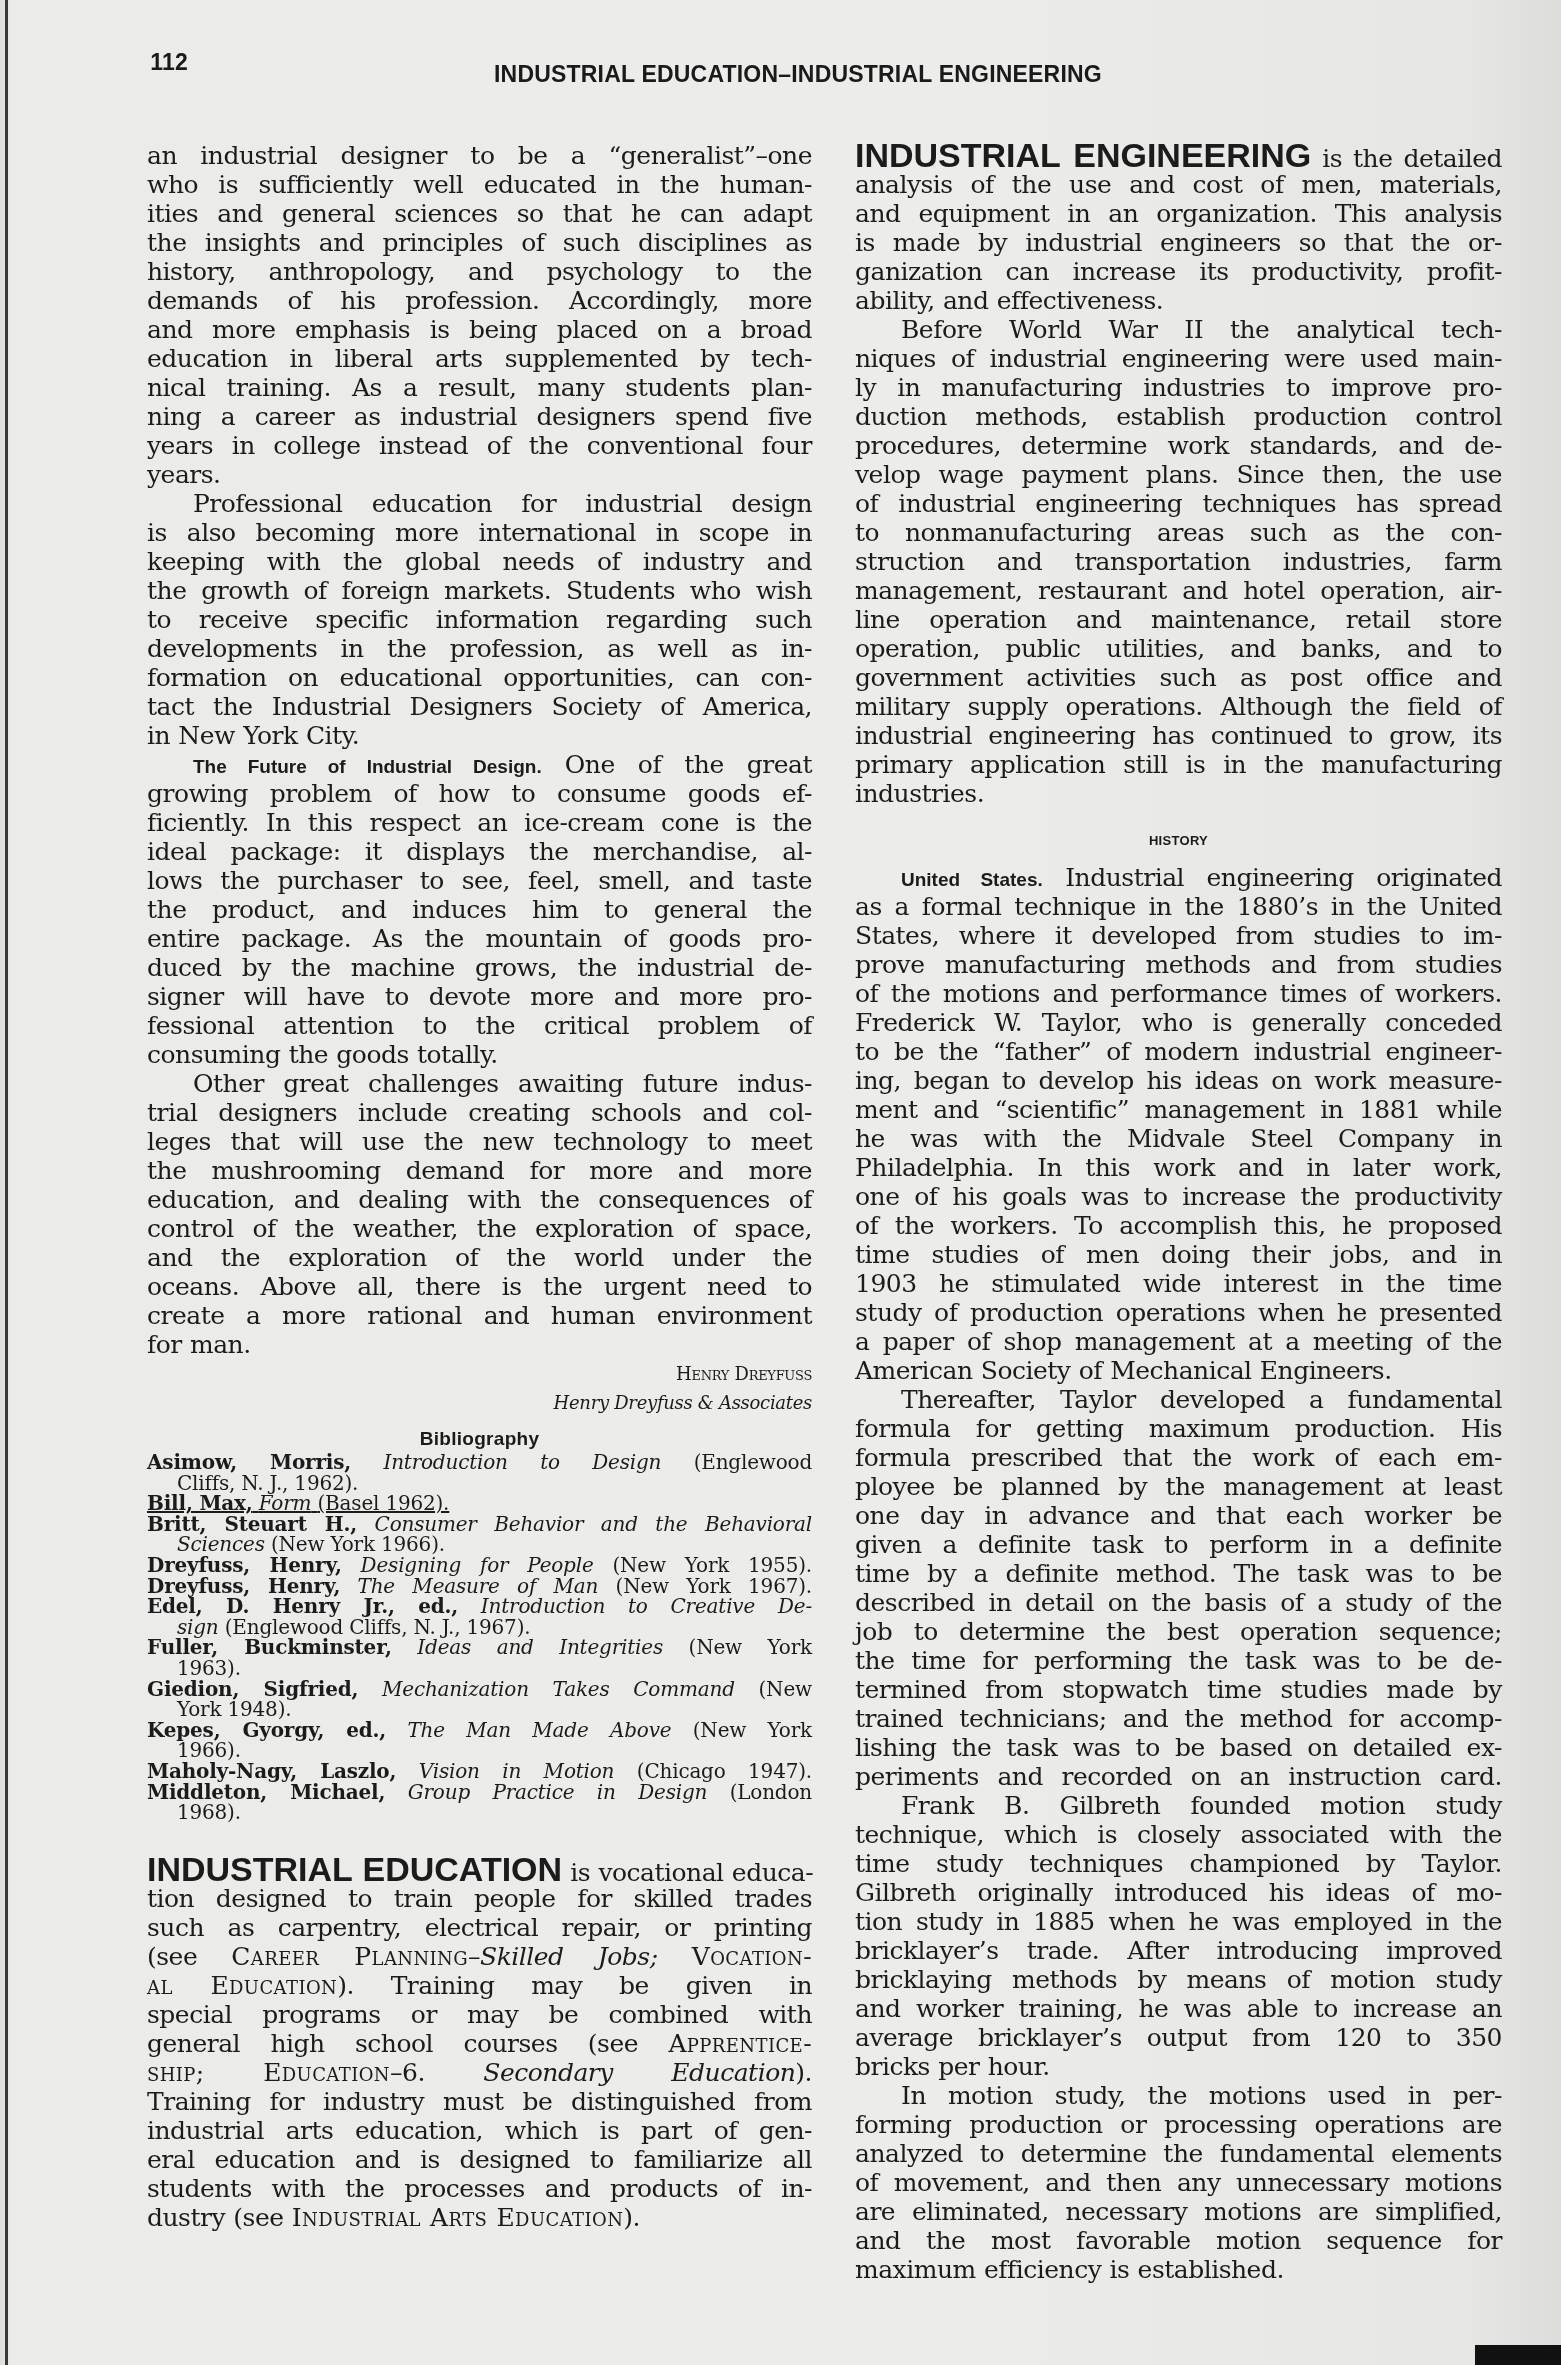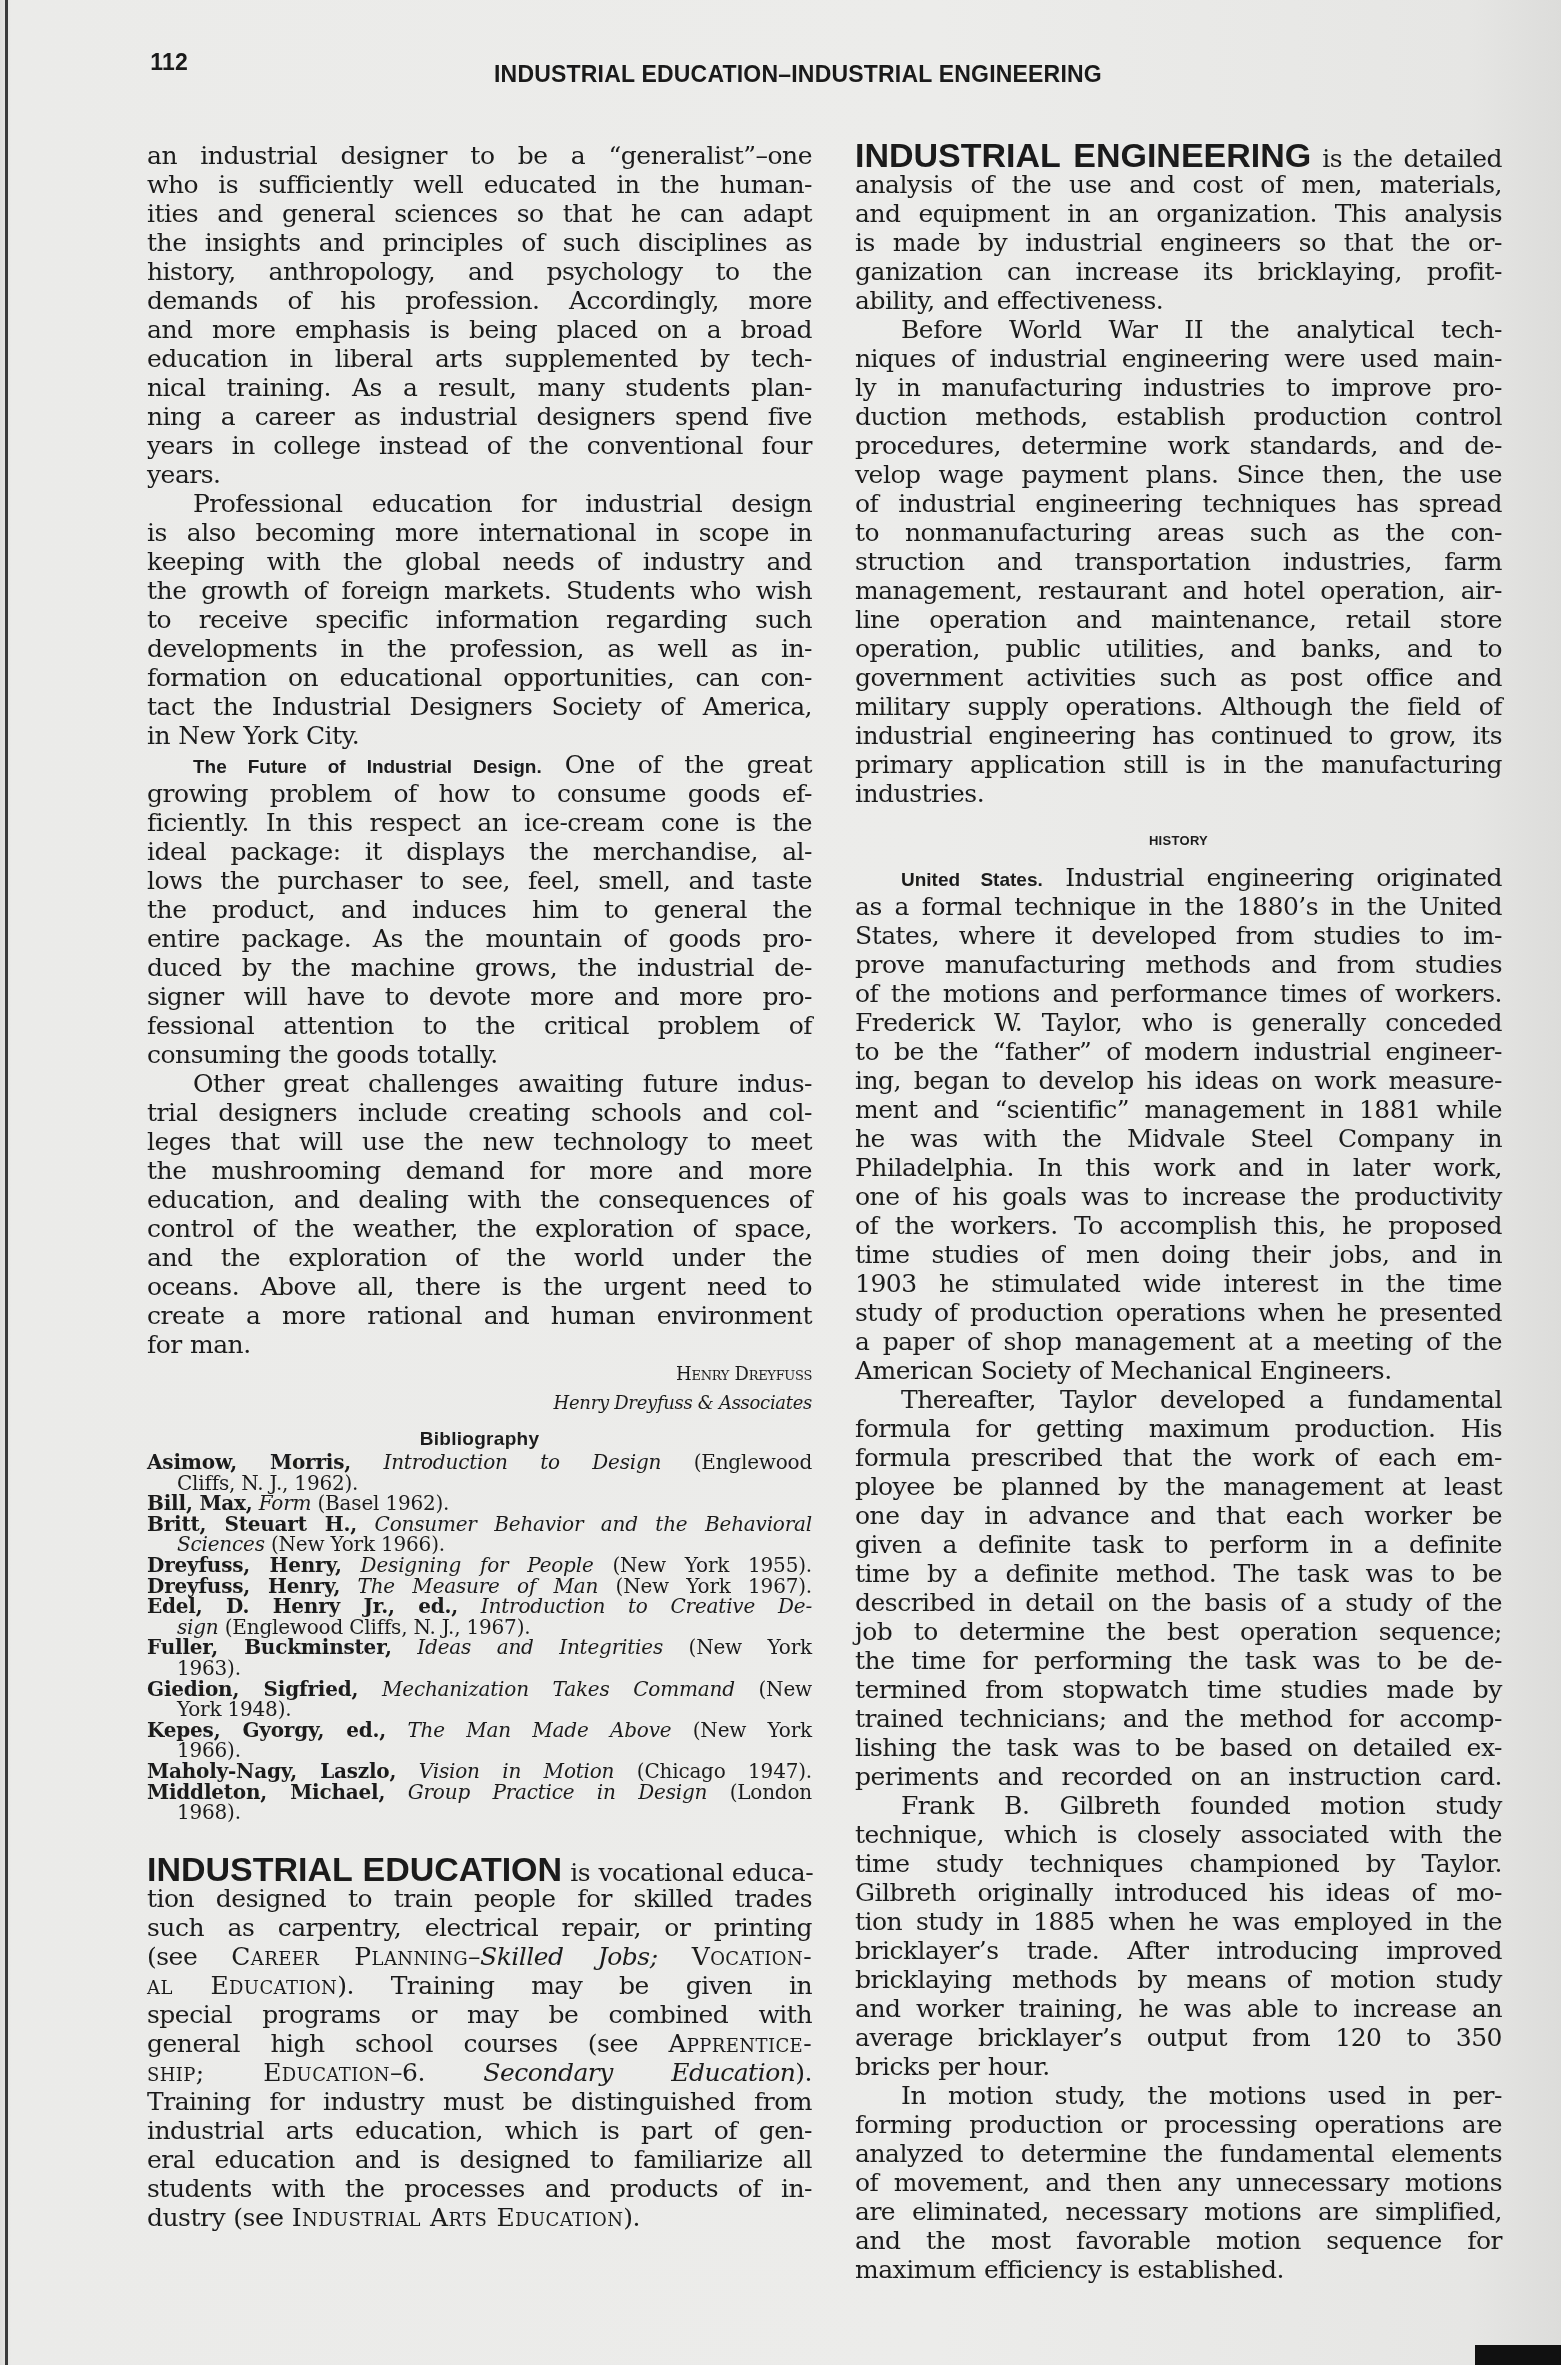--- a/index.html
+++ b/index.html
@@ -42,21 +42,21 @@
   .sc { font-variant: small-caps; letter-spacing: 0.4px; }
   .it { font-style: italic; }
   .heading-center {
     display: block; height: 29px; line-height: 29px; text-align: center;
     font-family: "Liberation Sans", sans-serif; font-weight: bold; font-size: 13px; letter-spacing: 0.3px;
   }
   .sig { display: block; height: 29px; line-height: 29px; text-align: right; font-size: 18px; letter-spacing: -0.3px; }
   .bib { display: block; line-height: 20.6px; font-size: 20px; letter-spacing: -0.2px; }
   .bib .bl { display: block; height: 20.6px; text-align: justify; text-align-last: justify; white-space: nowrap; }
   .bib .bl.cont { padding-left: 30px; text-align-last: left; }
-  .bib .bl.solo { text-align-last: left; }
+  .bib .bl.solo { text-align-last: left; text-decoration: underline; }
   .bib b { font-weight: bold; }
   .gap-s { height: 8px; }
   .gap-m { height: 17.5px; }
   .gap-l { height: 32px; }
 </style>
 </head>
 <body>
 
 <div class="page">
   <div class="left-edge"></div>
@@ -185,21 +185,21 @@
       <span class="line last"><span>dustry (see</span> <span class="sc">Industrial Arts Education</span><span>).</span></span>
     </div>
   </div>
 
   <div class="col right">
     <div>
       <span class="line"><span class="entry">INDUSTRIAL ENGINEERING</span> <span>is the detailed</span></span>
       <span class="line">analysis of the use and cost of men, materials,</span>
       <span class="line">and equipment in an organization. This analysis</span>
       <span class="line">is made by industrial engineers so that the or-</span>
-      <span class="line">ganization can increase its bricklaying, profit-</span>
+      <span class="line">ganization can increase its productivity, profit-</span>
       <span class="line last">ability, and effectiveness.</span>
     </div>
     <div>
       <span class="line indent">Before World War II the analytical tech-</span>
       <span class="line">niques of industrial engineering were used main-</span>
       <span class="line">ly in manufacturing industries to improve pro-</span>
       <span class="line">duction methods, establish production control</span>
       <span class="line">procedures, determine work standards, and de-</span>
       <span class="line">velop wage payment plans. Since then, the use</span>
       <span class="line">of industrial engineering techniques has spread</span>

